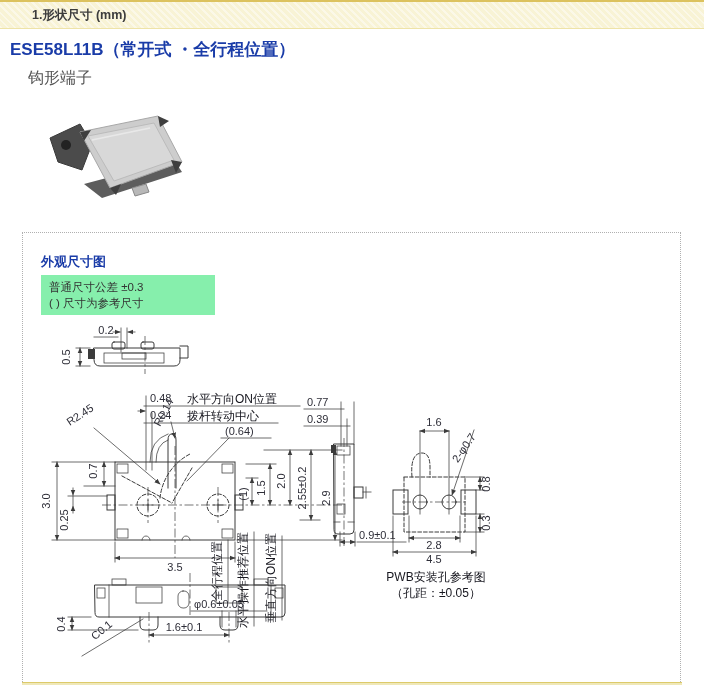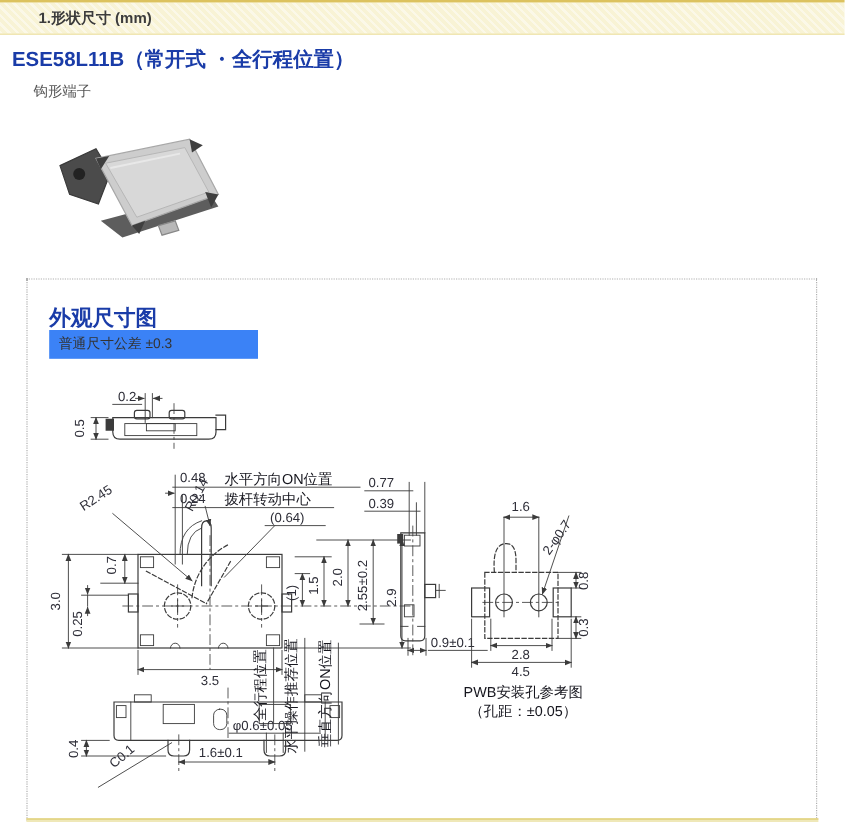--- a/index.html
+++ b/index.html
@@ -4,26 +4,26 @@
 <style>
   html,body{margin:0;padding:0;background:#fff;}
   #page{position:relative;width:704px;height:685px;background:#fff;overflow:hidden;
         font-family:"Liberation Sans","DejaVu Sans",sans-serif;}
   .secbar{position:absolute;left:0;top:0;width:704px;height:29px;
     background:#f8f3d5;
     background-image:repeating-linear-gradient(45deg,rgba(255,255,255,.45) 0 2px,rgba(255,255,255,0) 2px 5px);
     border-top:2px solid #dcc25e;border-bottom:1px solid #eee3a8;box-sizing:border-box;padding-left:22px;}
   .secbar span{display:block;line-height:26px;padding-left:10px;font-size:12.5px;font-weight:bold;color:#3c3c3c;}
   .model-title{position:absolute;left:10px;top:38px;font-size:17px;font-weight:bold;color:#1a3ca8;}
-  .terminal{position:absolute;left:28px;top:68px;font-size:12px;color:#555;}
+  .terminal{position:absolute;left:28px;top:68px;font-size:16px;color:#555;}
   .photo{position:absolute;left:36px;top:100px;}
   .dimbox{position:absolute;left:22px;top:232px;width:659px;height:460px;
     border:1px dotted #b0b0b0;background:#fff;box-sizing:border-box;}
-  .dimbox-title{position:absolute;left:18px;top:20px;font-size:18px;font-weight:bold;color:#1a3ca8;}
-  .notebox{position:absolute;left:18px;top:42px;width:158px;background:#3b82f6;
+  .dimbox-title{position:absolute;left:18px;top:20px;font-size:13px;font-weight:bold;color:#1a3ca8;}
+  .notebox{position:absolute;left:18px;top:42px;width:158px;background:#86efac;
     padding:4px 8px;font-size:11.5px;color:#333;line-height:16px;}
   .drawing{position:absolute;left:24px;top:318px;}
   
   .s{stroke:#3b3b3b;stroke-width:1;fill:none;stroke-linecap:square;}
   .t{stroke-width:.75;}
   .d{stroke-dasharray:3.5 2.2;}
   .c{stroke:#3b3b3b;stroke-width:.7;fill:none;stroke-dasharray:9 2.5 2.5 2.5;}
   .f{fill:#3b3b3b;stroke:none;}
   text{font-family:"Liberation Sans","DejaVu Sans",sans-serif;}
   .tx{font-size:11px;fill:#2e2e38;}
@@ -56,20 +56,21 @@
       <path d="M74,88 L85,84 L80,95 Z" fill="#3f3f3f"></path>
       <path d="M96,88 L110,84 L113,92 L99,96 Z" fill="#b8b8b8" stroke="#888"></path>
       <path d="M56,40 L114,28" stroke="#ededed" stroke-width="1.5" opacity=".8"></path>
     </g>
   </svg>
 
   <div class="dimbox">
     <div class="dimbox-title">外观尺寸图</div>
     <div class="notebox">
       <div>普通尺寸公差 ±0.3</div>
+      <div>( ) 尺寸为参考尺寸</div>
     </div>
   </div>
 
   <svg class="drawing" width="656" height="362" viewBox="0 0 656 362">
     <defs>
       <marker id="ar" viewBox="0 0 10 10" refX="9" refY="5" markerWidth="8" markerHeight="8" orient="auto-start-reverse">
         <path d="M0,1 L10,5 L0,9 z" fill="#3b3b3b"></path>
       </marker>
     </defs>
 

